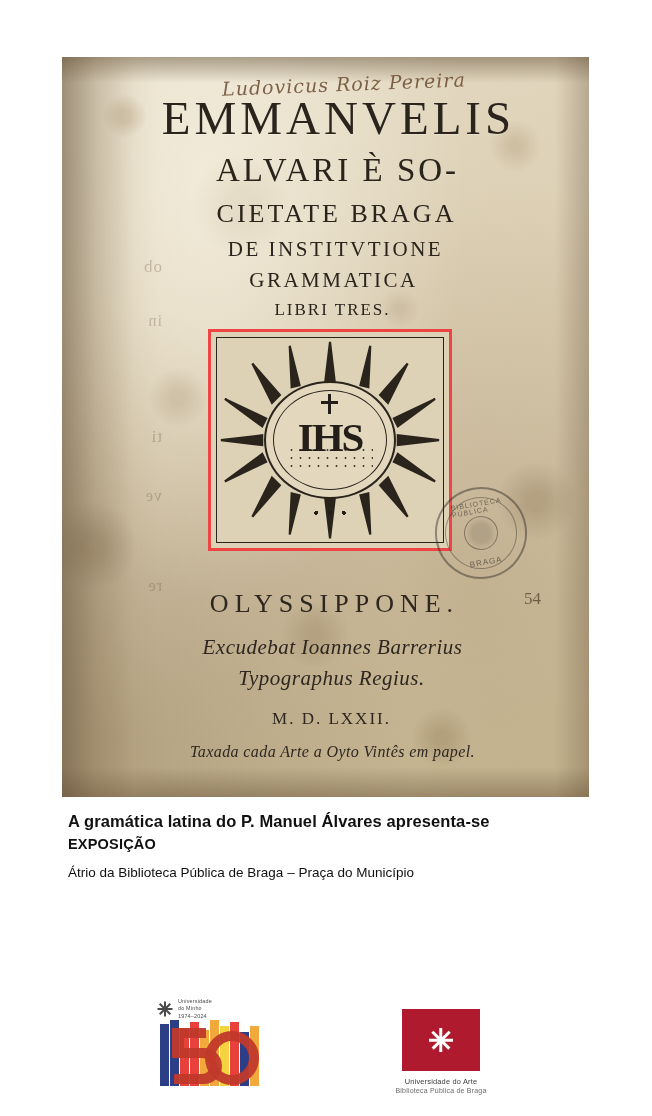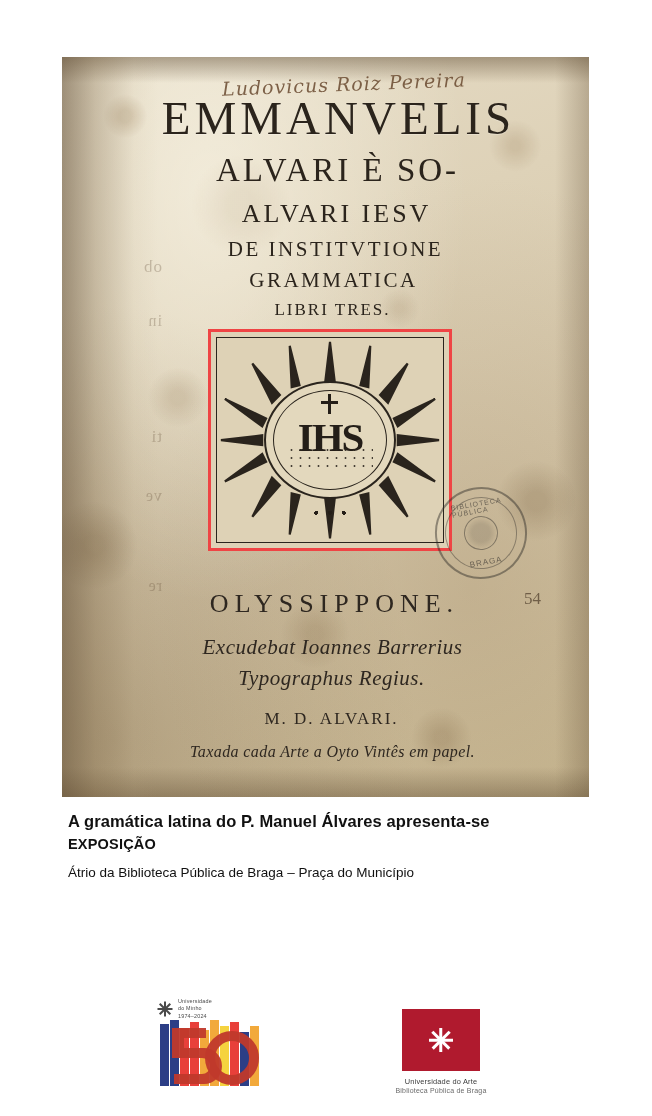--- a/index.html
+++ b/index.html
@@ -406,21 +406,21 @@
   <div class="ghost" style="top:255px; font-size:16px;">in</div>
   <div class="ghost" style="top:370px; font-size:17px;">ti</div>
   <div class="ghost" style="top:430px; font-size:16px;">ve</div>
   <div class="ghost" style="top:520px; font-size:16px;">re</div>
 
   <div class="inscription">Ludovicus Roiz Pereira</div>
 
   <div class="title-block">
     <div class="t-line1">EMMANVELIS</div>
     <div class="t-line2">ALVARI È SO‐</div>
-    <div class="t-line3">ALVARI IESV</div>
+    <div class="t-line3">CIETATE BRAGA</div>
     <div class="t-line4">DE INSTITVTIONE</div>
     <div class="t-line5">GRAMMATICA</div>
     <div class="t-line6">LIBRI TRES.</div>
   </div>
 
   <div class="emblem">
     <div class="emblem-inner">
       <svg class="rays" viewBox="0 0 230 208" preserveAspectRatio="none">
         <g stroke="#2a241d" stroke-width="2.2" fill="#2a241d">
           <g>
@@ -457,21 +457,21 @@
       <span style="left:50%; top:11px; transform:translateX(-50%); font-size:7px;">BIBLIOTECA PÚBLICA</span>
       <span style="left:50%; bottom:10px; transform:translateX(-50%); font-size:8px;">BRAGA</span>
     </div>
   </div>
   <div class="shelfmark">54</div>
 
   <div class="imprint">
     <div class="i-city">OLYSSIPPONE.</div>
     <div class="i-l1">Excudebat Ioannes Barrerius</div>
     <div class="i-l2">Typographus Regius.</div>
-    <div class="i-year">M. D. ALVARI.</div>
+    <div class="i-year">M. D. LXXII.</div>
     <div class="i-price">Taxada cada Arte a Oyto Vintês em papel.</div>
   </div>
 </div>
 
 <div class="caption">
   <p class="cap-title">A gramática latina do P. Manuel Álvares apresenta-se</p>
   <p class="cap-kicker">EXPOSIÇÃO</p>
   <p class="cap-line">Átrio da Biblioteca Pública de Braga – Praça do Município</p>
 </div>
 

